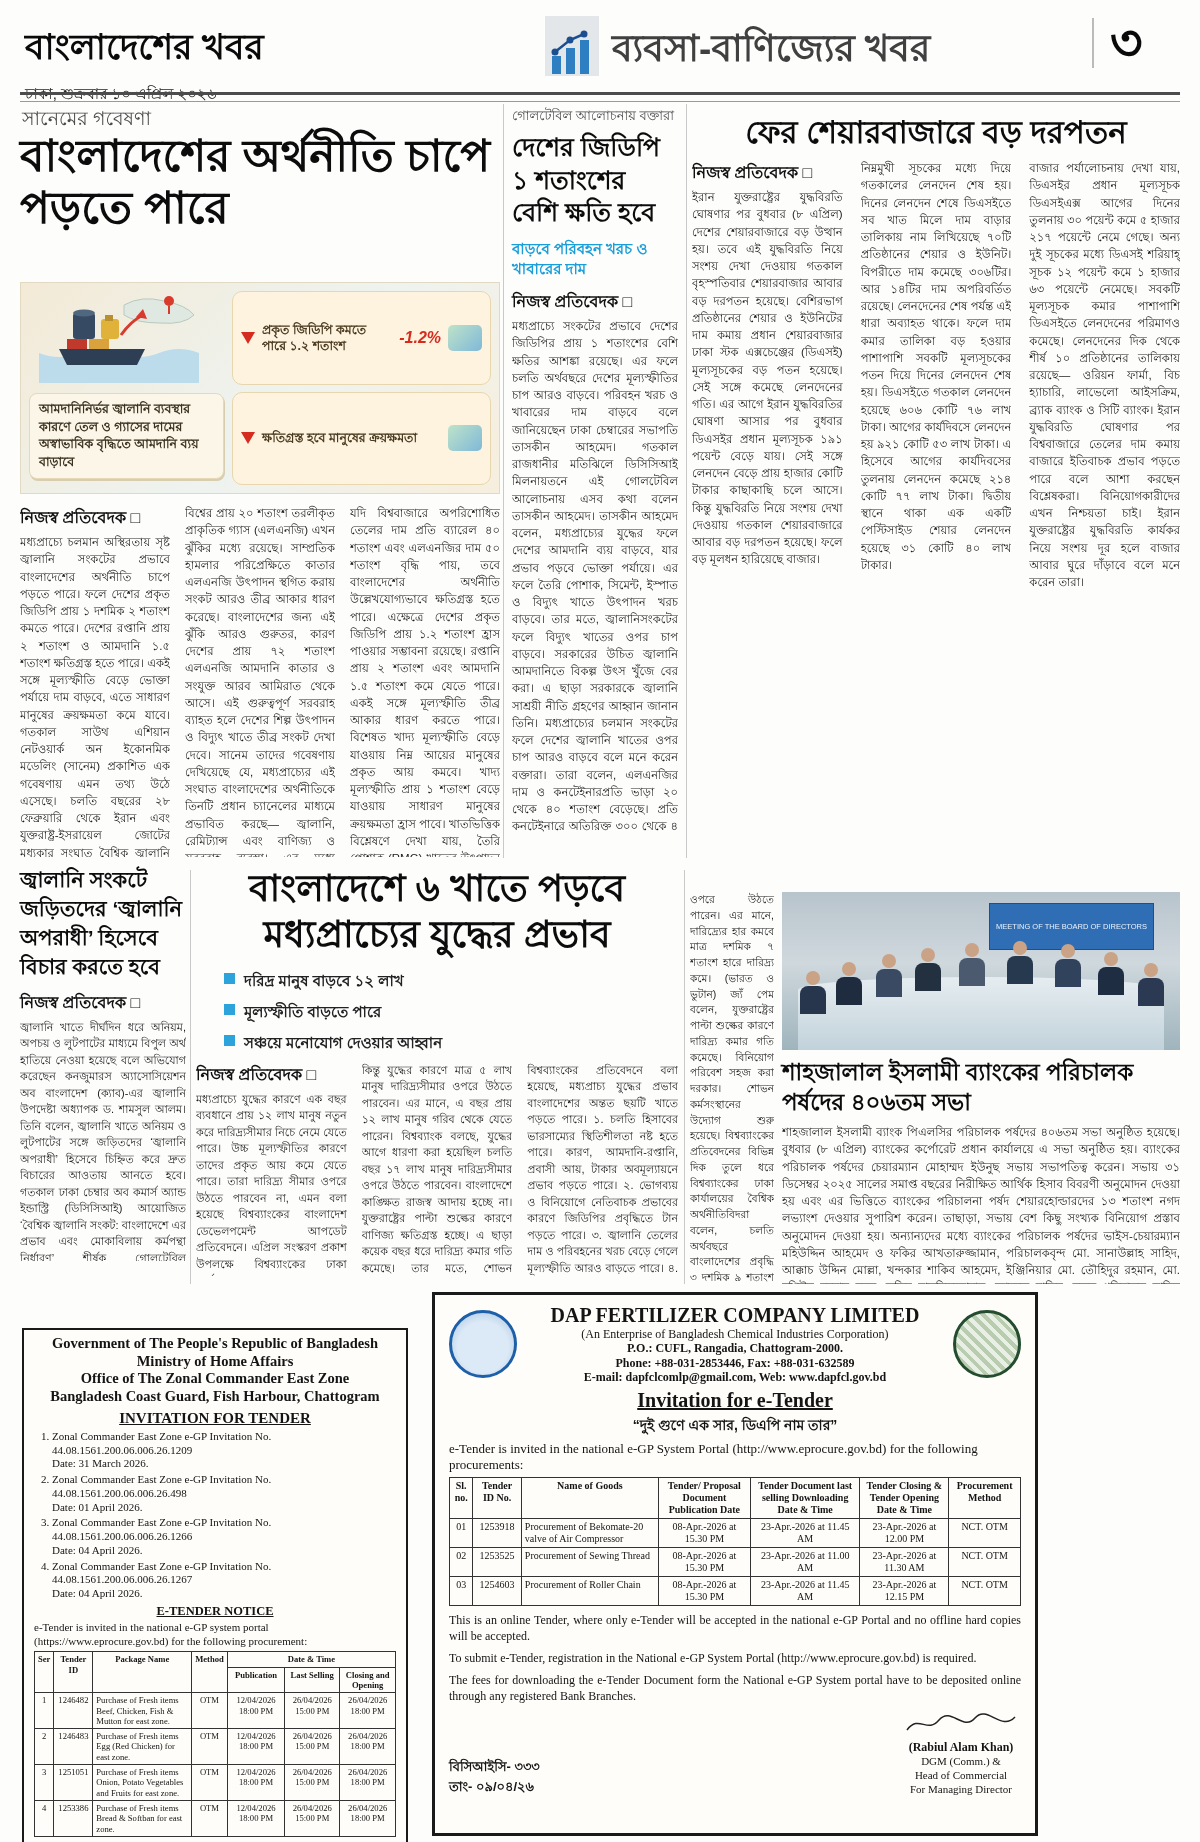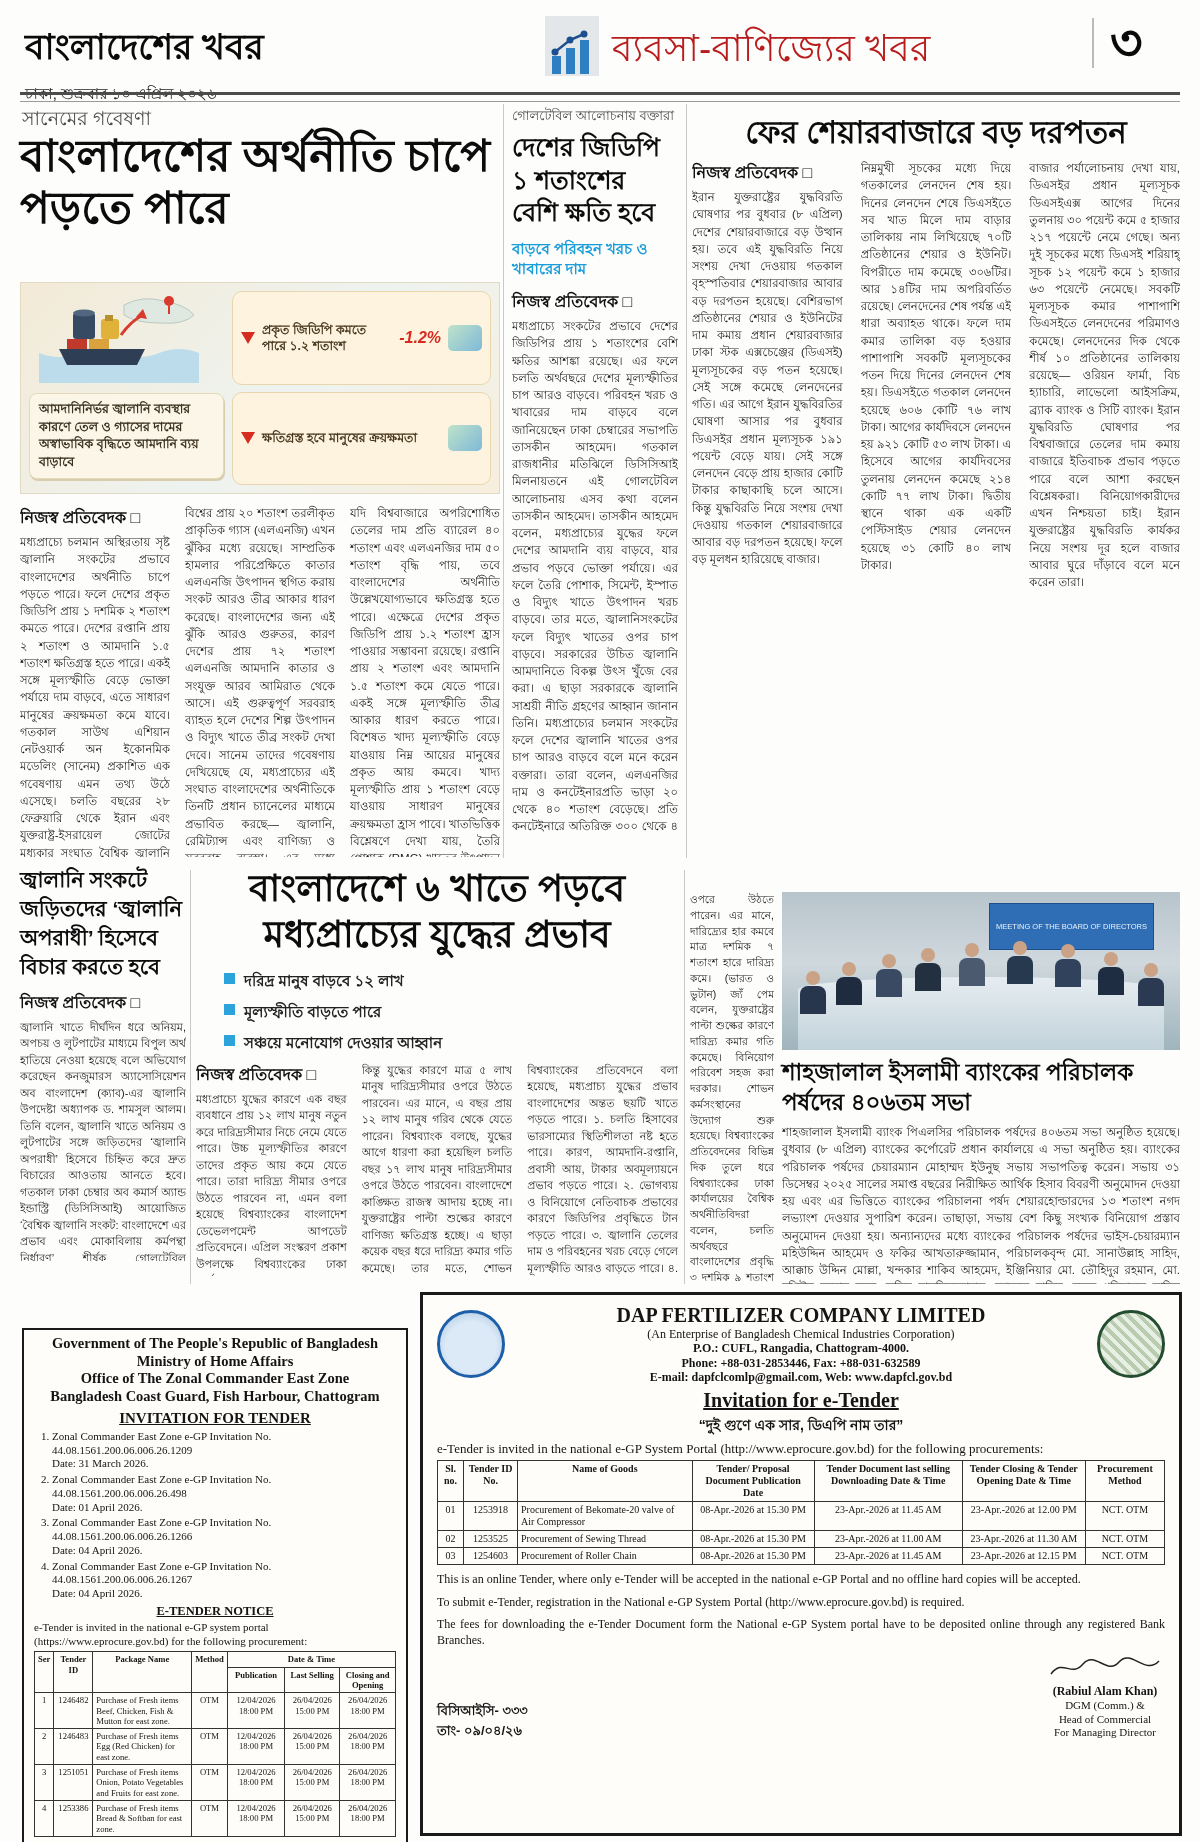--- a/index.html
+++ b/index.html
@@ -3,21 +3,21 @@
 <meta charset="utf-8">
 <style>
   html,body{margin:0;padding:0;background:#fff;}
   .page{position:relative;width:1200px;height:1842px;background:#fdfdfc;overflow:hidden;
         font-family:"Liberation Sans",sans-serif;color:#111;}
   .abs{position:absolute;}
   
   .logo{font-size:35px;font-weight:800;letter-spacing:0;color:#0a0a0a;}
   .dateline{font-size:15px;color:#222;margin-top:3px;}
   .sec-icon{width:54px;height:60px;background:#e4e7ea;display:flex;align-items:flex-end;justify-content:center;}
-  .sec-title{font-size:37px;font-weight:400;color:#b91c1c;line-height:1;}
+  .sec-title{font-size:37px;font-weight:700;color:#404040;line-height:1;}
   .page-num{font-size:50px;font-weight:800;color:#0a0a0a;line-height:1;padding-left:16px;border-left:2px solid #bbb;}
   .mast-rule{height:6px;border-top:3px solid #4c4c4c;border-bottom:1px solid #9a9a9a;}
   
   .kicker{color:#4a4a4a;}
   .hl{font-weight:800;color:#0c0c0c;}
   .byline{font-weight:700;font-size:16px;color:#111;margin-bottom:2px;}
   .body-txt{font-size:11.5px;line-height:1.5;text-align:justify;color:#1c1c1c;overflow:hidden;}
   .cols{display:flex;gap:15px;}
   .cols>div{flex:1 1 0;overflow:hidden;}
   .vrule{width:1px;background:#c9c9c9;}
@@ -321,27 +321,27 @@
             <td>26/04/2026 15:00 PM</td>
             <td>26/04/2026 18:00 PM</td>
       </tr>
     </tbody>
       </table>
     <div class="note">This is an online tender, where only e-tenders will be accepted in e-GP portal and no offline/hand copies will be accepted. to submit e-tender, please register on e-GP system (https://www.eprocure.gov.bd) for more details, please contact e-GP system portal. Documents can be downloaded till deadline of Tender/Application/Proposal submission.</div>
 
     <div style="position:absolute;left:10px;bottom:6px;font-size:11px;">(6X3)</div>
   </div>
 
-  <div class="abs ad dap" style="left:420px;top:1292px;width:762px;height:544px;">
+  <div class="abs ad dap" style="left:432px;top:1292px;width:606px;height:544px;">
     <div class="dap-head">
       <div class="emblem em1"></div>
       <div class="c">
         <div class="dap-name">DAP FERTILIZER COMPANY LIMITED</div>
         <div class="dap-sub">(An Enterprise of Bangladesh Chemical Industries Corporation)</div>
-        <div class="dap-addr">P.O.: CUFL, Rangadia, Chattogram-4000.</div>
+        <div class="dap-addr">P.O.: CUFL, Rangadia, Chattogram-2000.</div>
         <div class="dap-addr">Phone: +88-031-2853446, Fax: +88-031-632589</div>
         <div class="dap-addr">E-mail: dapfclcomlp@gmail.com, Web: www.dapfcl.gov.bd</div>
       </div>
       <div class="emblem em2"></div>
     </div>
     <div class="dap-title">Invitation for e-Tender</div>
     <div class="dap-slogan">“দুই গুণে এক সার, ডিএপি নাম তার”</div>
     <div class="dap-intro">e-Tender is invited in the national e-GP System Portal (http://www.eprocure.gov.bd) for the following procurements:</div>
     <table class="grid">
       <tbody>

